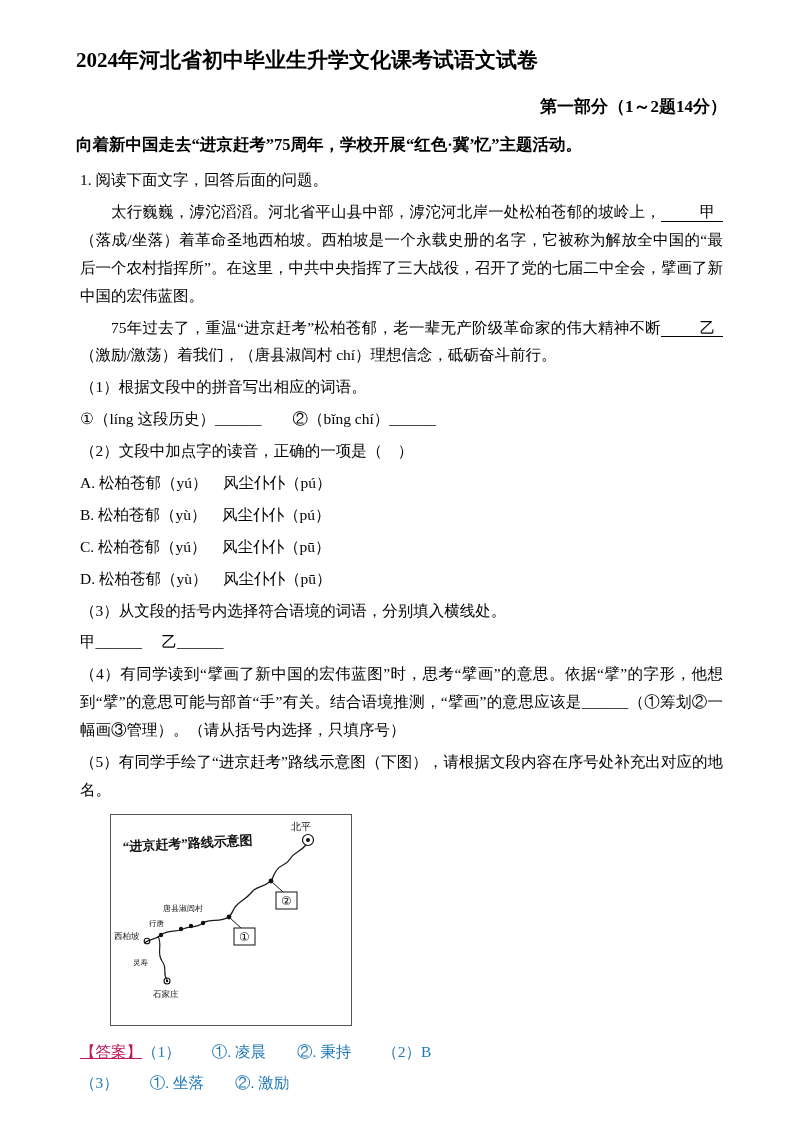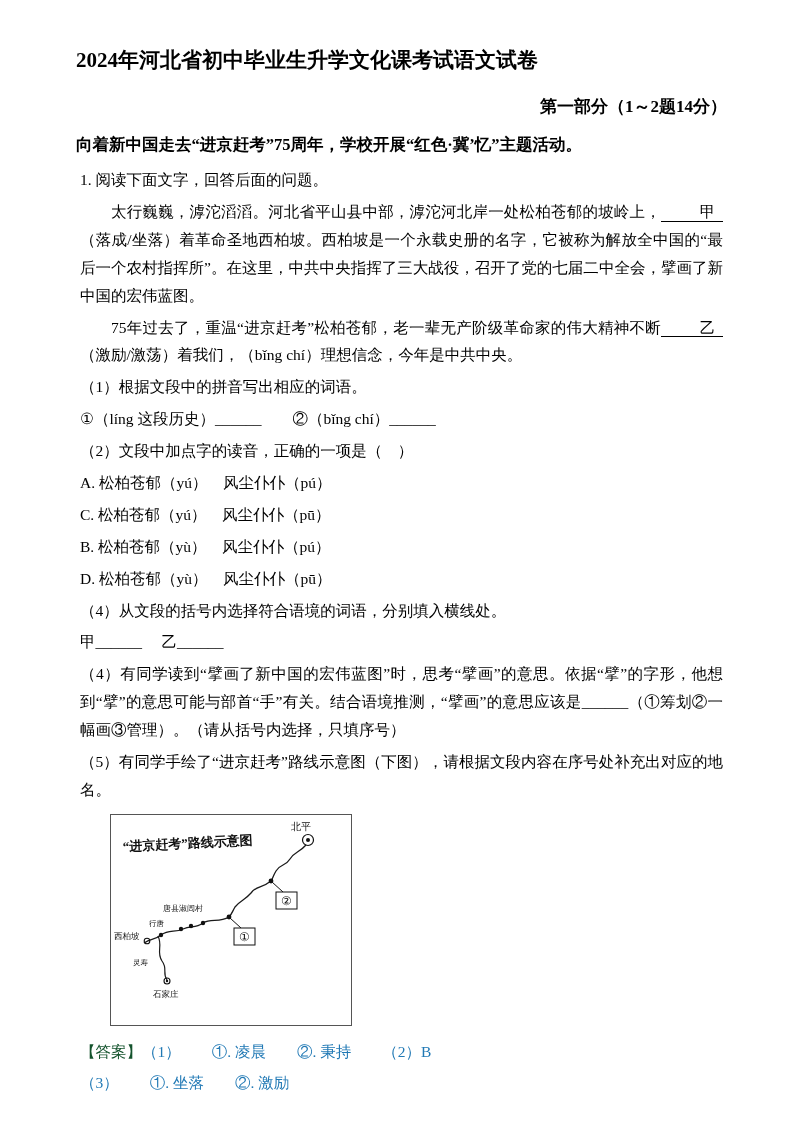--- a/index.html
+++ b/index.html
@@ -18,51 +18,51 @@
     display:inline-block; min-width:54px; text-align:center;
     border-bottom:1px solid #000; line-height:1.15; padding:0 4px;
   }
   .figure {
     width:240px; height:210px; border:1px solid #555;
     margin:10px 0 12px 34px; background:#fff;
   }
   .figure svg { display:block; }
   .answers { margin-top:12px; color:#2179b5; }
   .answers p { text-align:left; line-height:1.75; }
-  .answer-label { color:#14532d; }
+  .answer-label { color:#be185d;text-decoration:underline; }
   svg text { font-family:"Liberation Serif","DejaVu Serif",serif; fill:#111; }
 </style>
 </head>
 <body>
 
 <div class="page">
 
   <h1 class="title">2024年河北省初中毕业生升学文化课考试语文试卷</h1>
 
   <div class="section-header">第一部分（1～2题14分）</div>
 
   <p class="intro">向着新中国走去“进京赶考”75周年，学校开展“红色·冀’忆”主题活动。</p>
 
   <p>1. 阅读下面文字，回答后面的问题。</p>
 
   <p class="indent"><span>太行巍巍，滹沱滔滔。河北省平山县中部，滹沱河北岸一处松柏苍郁的坡岭上，</span><span class="named-blank">甲</span><span>（落成/坐落）着革命圣地西柏坡。西柏坡是一个永载史册的名字，它被称为解放全中国的“最后一个农村指挥所”。在这里，中共中央指挥了三大战役，召开了党的七届二中全会，擘画了新中国的宏伟蓝图。</span></p>
 
 
-  <p class="indent"><span>75年过去了，重温“进京赶考”松柏苍郁，老一辈无产阶级革命家的伟大精神不断</span><span class="named-blank">乙</span><span>（激励/激荡）着我们，（bǐng chí）理想信念，今年是中共中央。</span></p>
+  <p class="indent"><span>75年过去了，重温“进京赶考”松柏苍郁，老一辈无产阶级革命家的伟大精神不断</span><span class="named-blank">乙</span><span>（激励/激荡）着我们，（唐县淑闾村 chí）理想信念，砥砺奋斗前行。</span></p>
 
   <p>（1）根据文段中的拼音写出相应的词语。</p>
   <p>①（líng 这段历史）______　　②（bǐng chí）______</p>
 
   <p>（2）文段中加点字的读音，正确的一项是（　）</p>
   <p>A. 松柏苍郁（yú）　风尘仆仆（pú）</p>
+  <p>B. 松柏苍郁（yù）　风尘仆仆（pú）</p>
   <p>C. 松柏苍郁（yú）　风尘仆仆（pū）</p>
-  <p>B. 松柏苍郁（yù）　风尘仆仆（pú）</p>
   <p>D. 松柏苍郁（yù）　风尘仆仆（pū）</p>
 
-  <p>（4）从文段的括号内选择符合语境的词语，分别填入横线处。</p>
+  <p>（3）从文段的括号内选择符合语境的词语，分别填入横线处。</p>
   <p>甲______　 乙______</p>
 
   <p>（4）有同学读到“擘画了新中国的宏伟蓝图”时，思考“擘画”的意思。依据“擘”的字形，他想到“擘”的意思可能与部首“手”有关。结合语境推测，“擘画”的意思应该是______（①筹划②一幅画③管理）。（请从括号内选择，只填序号）</p>
 
   <p>（5）有同学手绘了“进京赶考”路线示意图（下图），请根据文段内容在序号处补充出对应的地名。</p>
 
   <div class="figure">
     <svg width="238" height="208" viewBox="0 0 238 208">
 
       <text x="12" y="36" font-size="13" font-weight="bold" transform="rotate(-3 12 36)">“进京赶考”路线示意图</text>

